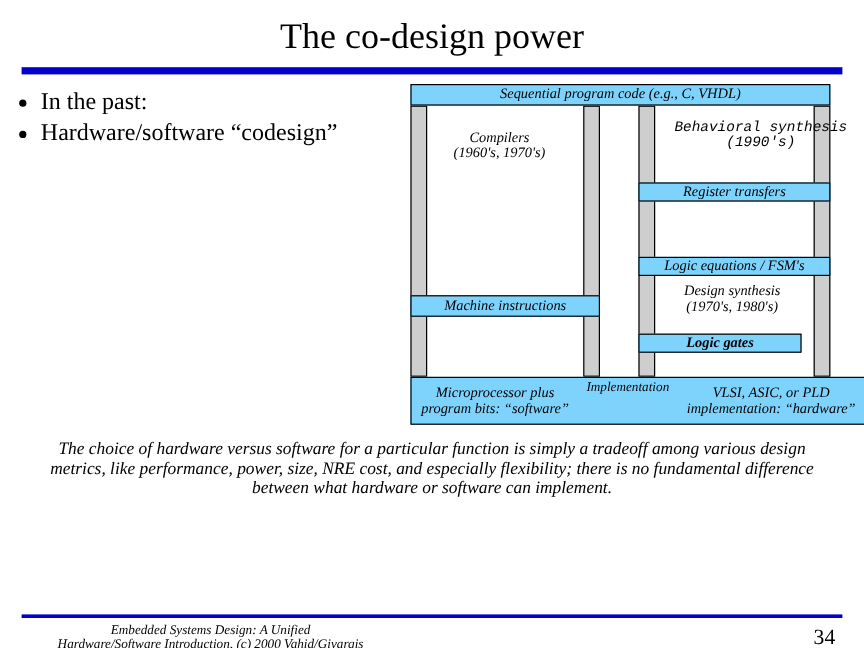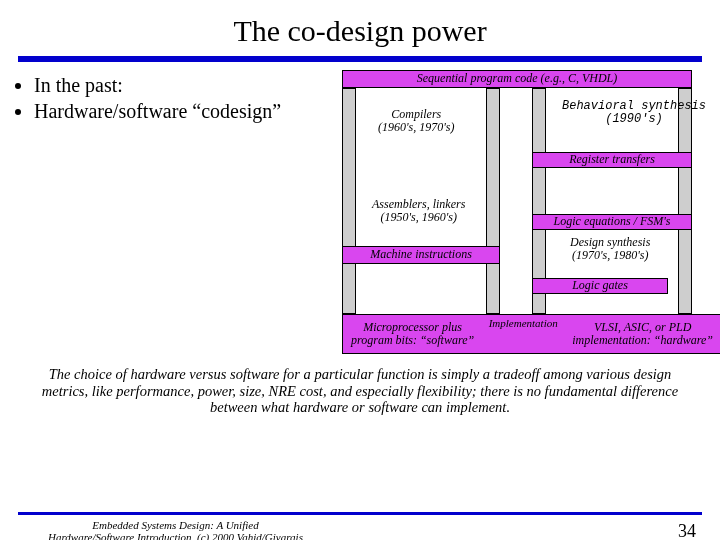--- a/index.html
+++ b/index.html
@@ -66,21 +66,21 @@
   }
   .right {
     position: relative;
     flex: 1;
     height: 290px;
     font-size: 12px;
     font-style: italic;
   }
   .box {
     position: absolute;
-    background: #d946ef;
+    background: #7dd3fc;
     border: 1px solid #000;
     box-sizing: border-box;
     text-align: center;
     display: flex;
     flex-direction: column;
     align-items: center;
     justify-content: center;
     line-height: 1.1;
     padding: 2px 4px;
     font-size: 12px;
@@ -165,31 +165,27 @@
       <div class="box" style="left:0px; top:176px; width:158px; height:18px;">
         <span>Machine instructions</span>
       </div>
 
       <div class="box" style="left:190px; top:82px; width:160px; height:16px;">
         <span>Register transfers</span>
       </div>
       <div class="box" style="left:190px; top:144px; width:160px; height:16px;">
         <span>Logic equations / FSM's</span>
       </div>
-      <div class="box" style="left:190px; top:208px; width:136px; height:16px;">
+      <div class="box" style="left:190px; top:208px; width:136px; height:16px;font-weight:bold;">
         <span>Logic gates</span>
       </div>
 
       <div class="label" style="left:36px; top:38px;">
         <div>Compilers</div>
         <div>(1960's, 1970's)</div>
-      </div>
-      <div class="label" style="left:30px; top:128px;">
-        <div>Assemblers, linkers</div>
-        <div>(1950's, 1960's)</div>
       </div>
 
       <div class="label" style="left:220px; top:30px;font-family:Liberation Mono, monospace;">
         <div>Behavioral synthesis</div>
         <div>(1990's)</div>
       </div>
       <div class="label" style="left:228px; top:166px;">
         <div>Design synthesis</div>
         <div>(1970's, 1980's)</div>
       </div>

